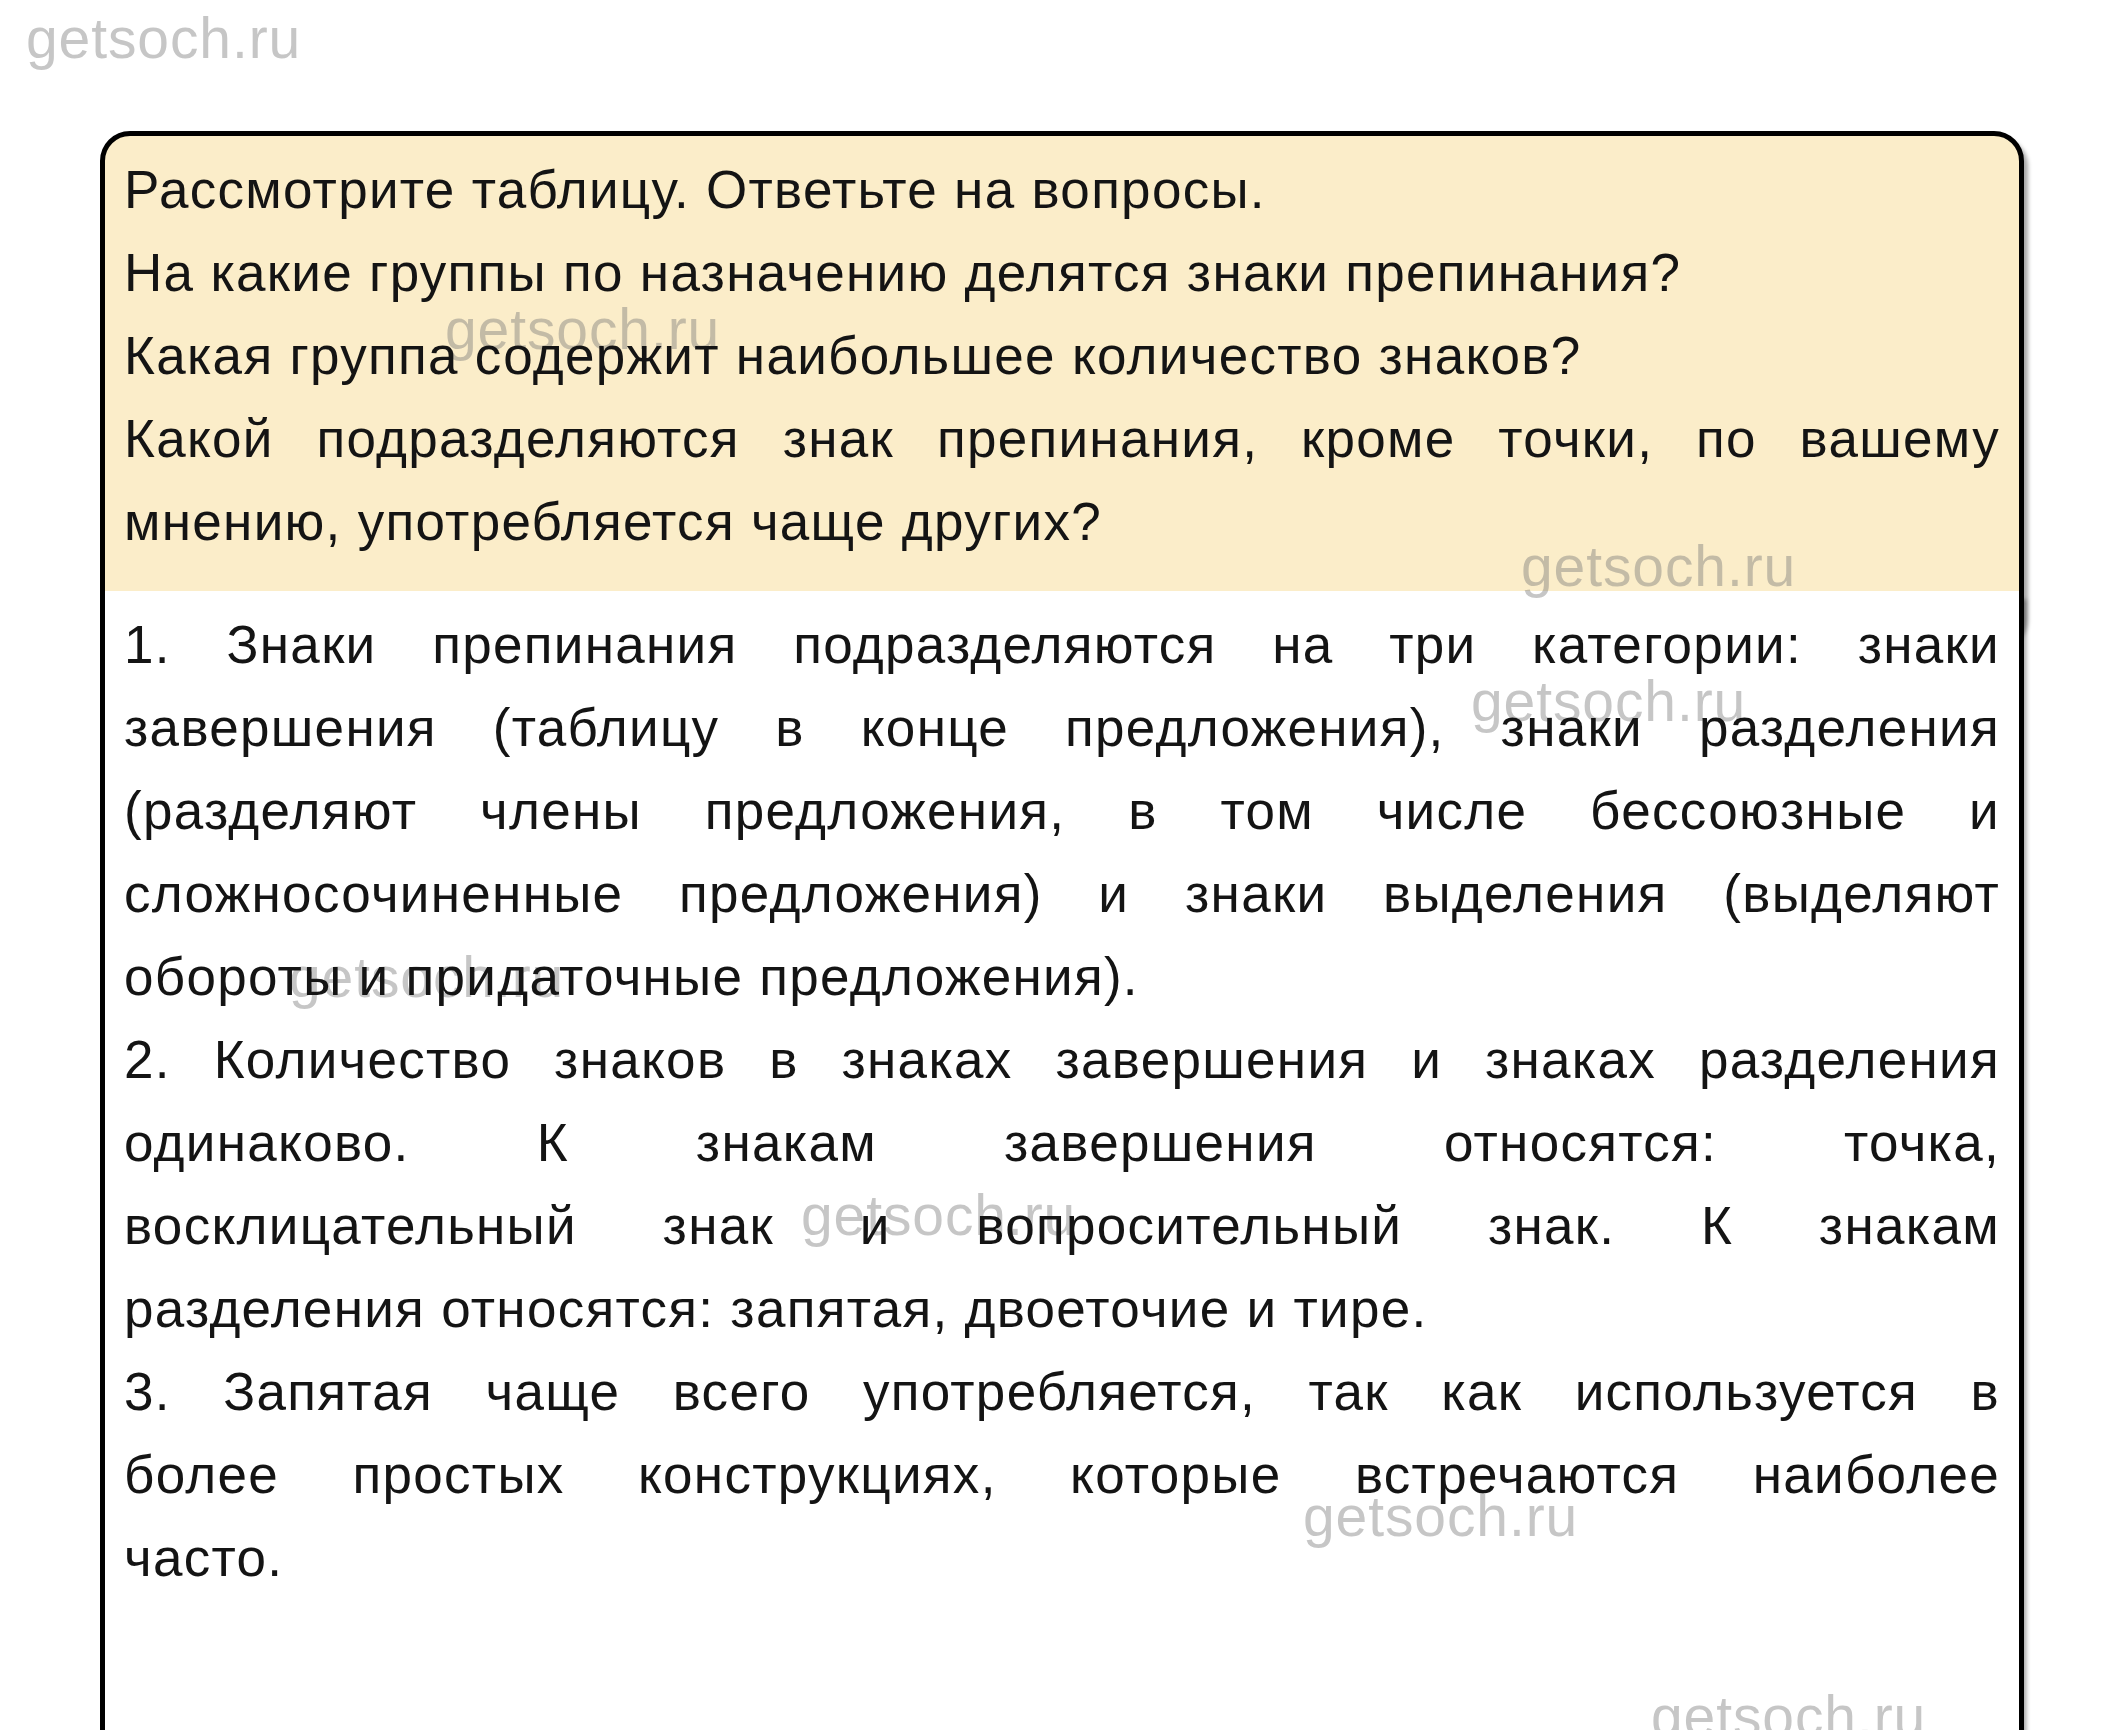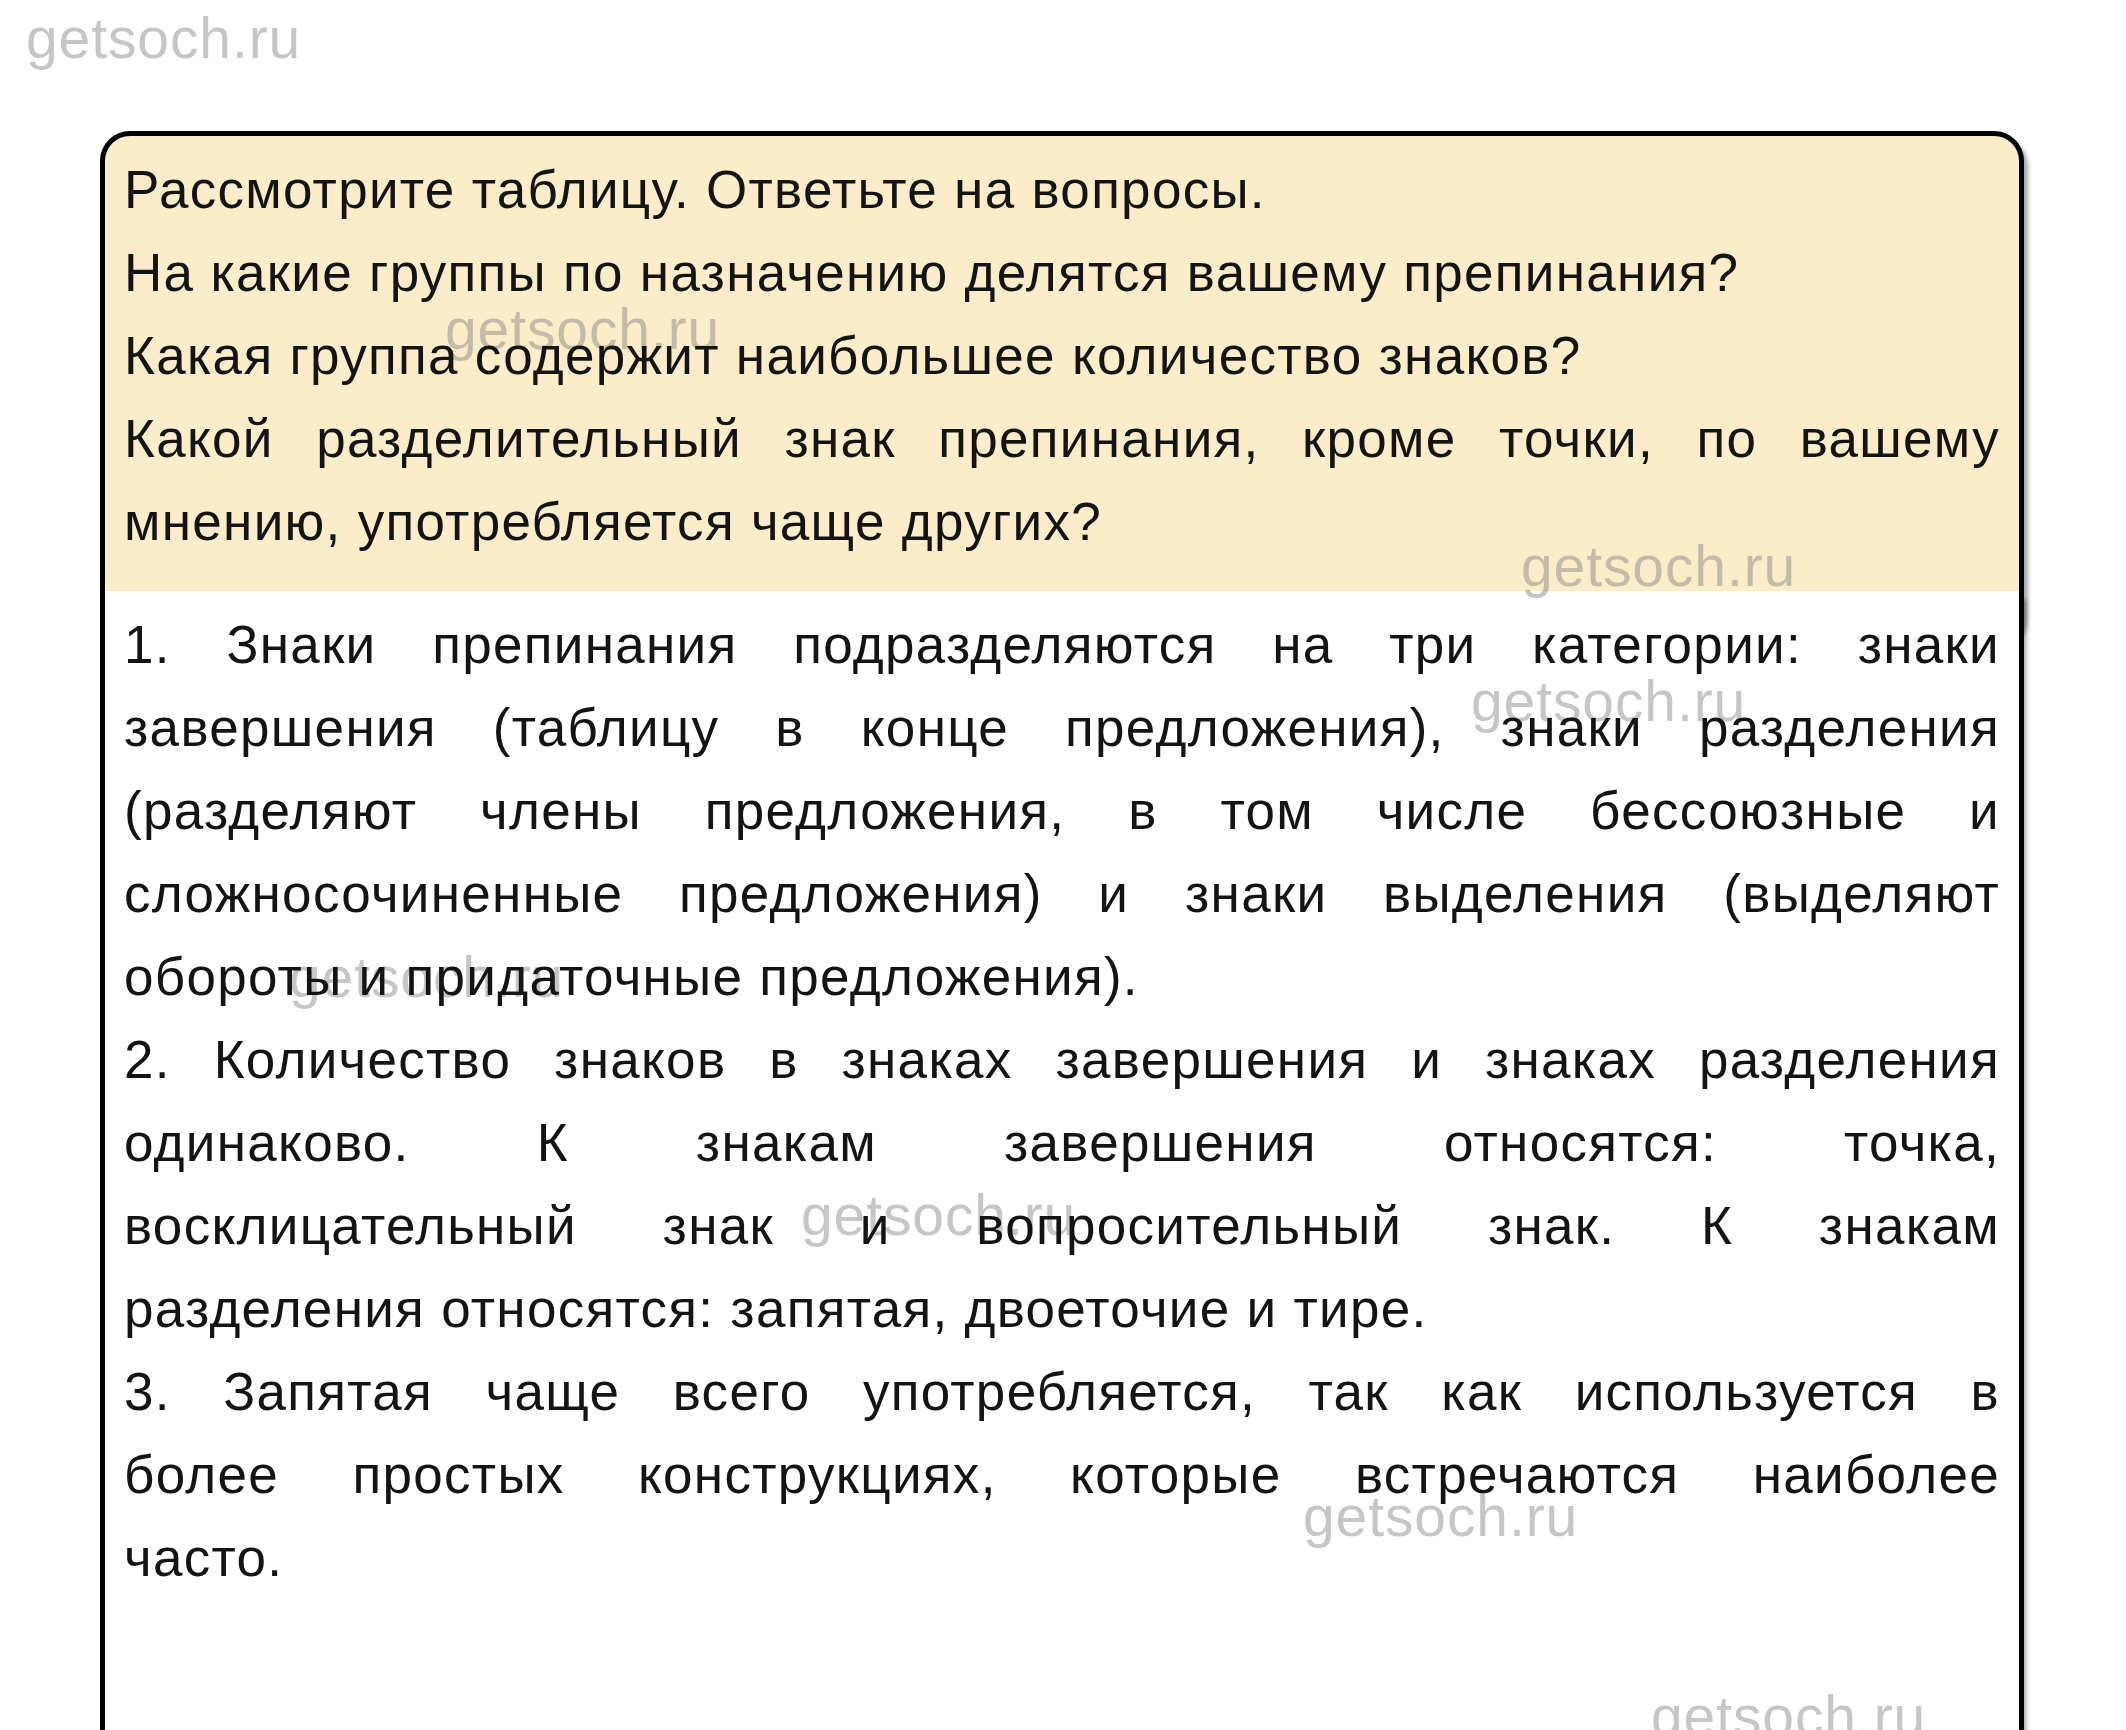--- a/index.html
+++ b/index.html
@@ -60,23 +60,23 @@
     white-space: nowrap;
     user-select: none;
   }
 </style>
 </head>
 <body>
 
 <div class="box qbox">
   <div class="textwrap">
       <div class="line">Рассмотрите таблицу. Ответьте на вопросы.</div>
-      <div class="line">На какие группы по назначению делятся вашему препинания?</div>
+      <div class="line">На какие группы по назначению делятся знаки препинания?</div>
       <div class="line">Какая группа содержит наибольшее количество знаков?</div>
-      <div class="line j">Какой разделительный знак препинания, кроме точки, по вашему</div>
+      <div class="line j">Какой подразделяются знак препинания, кроме точки, по вашему</div>
       <div class="line">мнению, употребляется чаще других?</div>
     </div>
 </div>
 
 <div class="box abox">
   <div class="textwrap">
       <div class="line j">1. Знаки препинания подразделяются на три категории: знаки</div>
       <div class="line j">завершения (таблицу в конце предложения), знаки разделения</div>
       <div class="line j">(разделяют члены предложения, в том числе бессоюзные и</div>
       <div class="line j">сложносочиненные предложения) и знаки выделения (выделяют</div>

